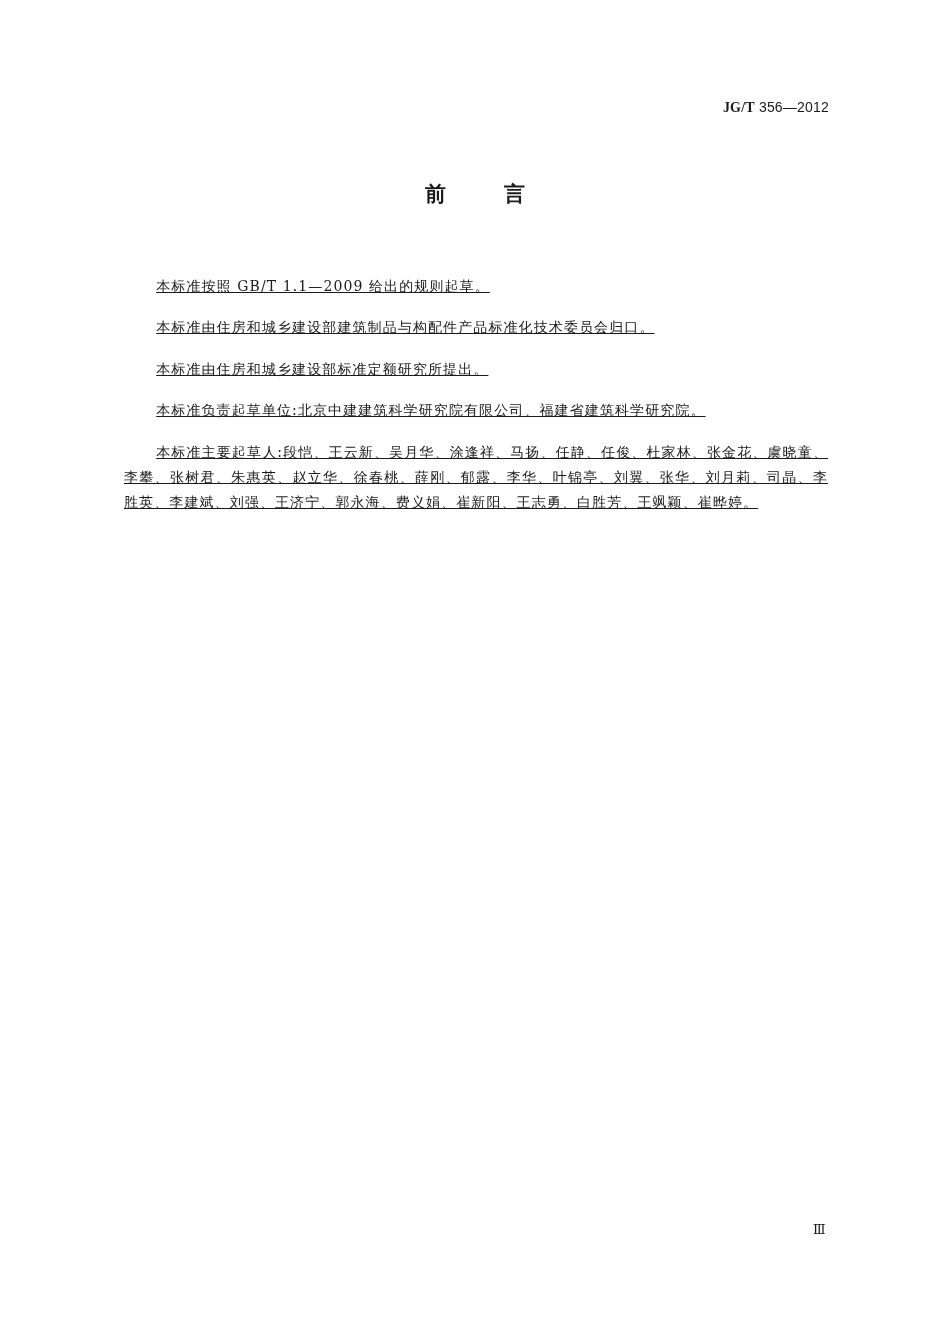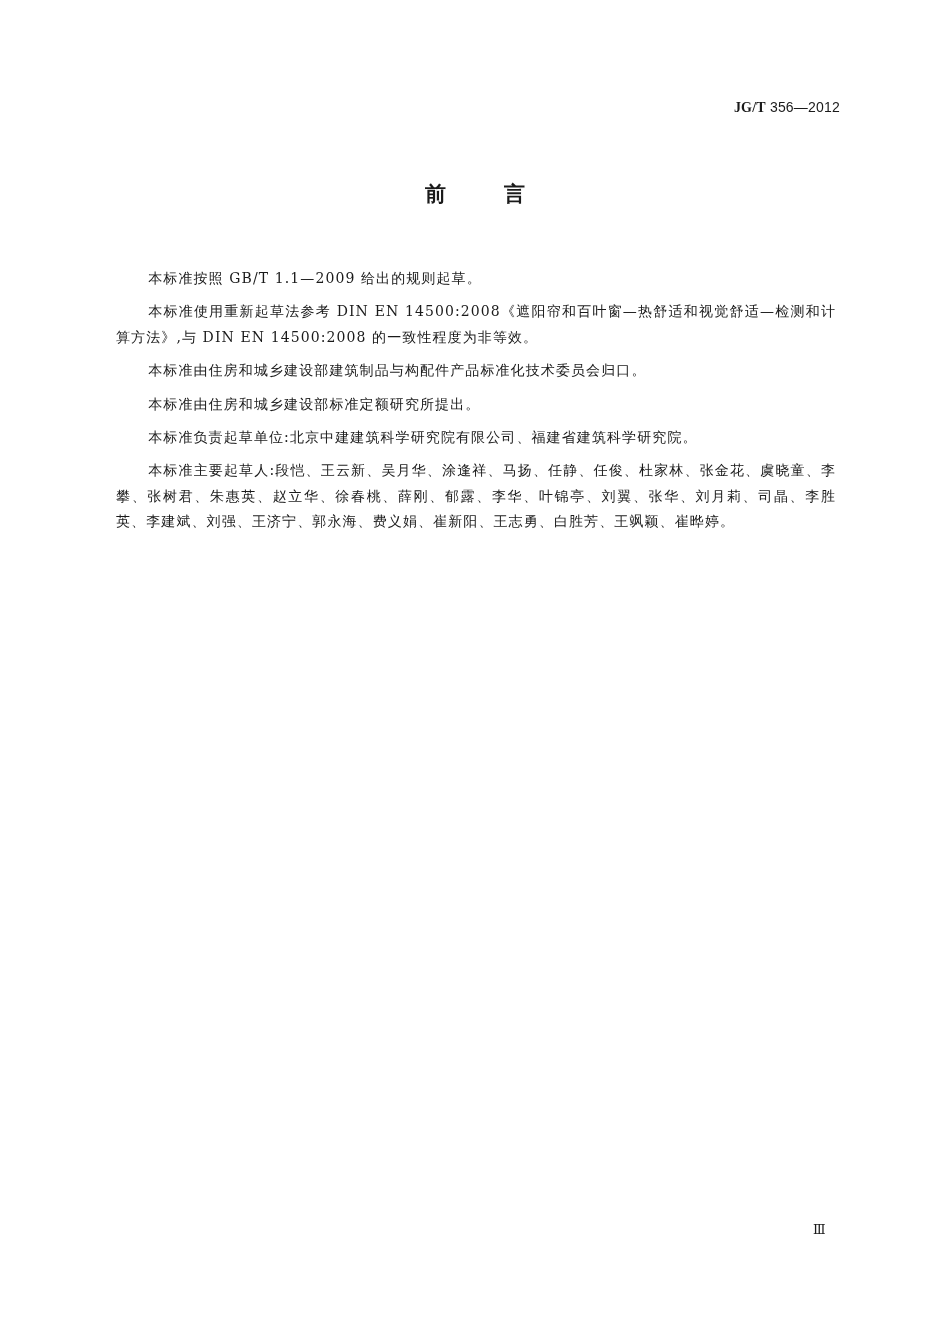--- a/index.html
+++ b/index.html
@@ -11,21 +11,21 @@
       width: 950px;
       height: 1344px;
       position: relative;
       overflow: hidden;
       font-family: "DejaVu Serif", "Liberation Serif", serif;
       color: #1a1a1a;
     }
     .std-code {
       position: absolute;
       top: 99px;
-      right: 110px;
+      right: 121px;
       font-size: 14px;
       font-family: "Liberation Sans", "DejaVu Sans", sans-serif;
       letter-spacing: 0.2px;
     }
     .std-code .prefix {
       font-family: "Liberation Serif", "DejaVu Serif", serif;
       font-weight: bold;
     }
     .title {
       position: absolute;
@@ -44,22 +44,23 @@
       position: absolute;
       top: 258px;
       left: 108px;
       width: 736px;
       font-size: 14px;
       line-height: 25.4px;
       text-align: justify;
       letter-spacing: 1.1px;
     }
     .body-text p {
-      margin: 8px;
+      margin: 16px;
       text-indent: 2.3em;
+      text-decoration: underline;
     }
     .page-num {
       position: absolute;
       top: 1222px;
       left: 813px;
       font-size: 13px;
       font-family: "Liberation Serif", "DejaVu Serif", serif;
     }
   </style>
 </head>
@@ -67,20 +68,19 @@
 
 <div class="std-code">
   <span class="prefix">JG/T</span>
   <span>356—2012</span>
 </div>
 
 <div class="title">前言</div>
 
 <div class="body-text">
   <p>本标准按照 GB/T 1.1—2009 给出的规则起草。</p>
-  <p>本标准使用重新起草法参考 DIN EN 14500:2008《遮阳帘和百叶窗—热舒适和视觉舒适—检测和计算方法》,与 DIN EN 14500:2008 的一致性程度为非等效。</p>
   <p>本标准由住房和城乡建设部建筑制品与构配件产品标准化技术委员会归口。</p>
   <p>本标准由住房和城乡建设部标准定额研究所提出。</p>
   <p>本标准负责起草单位:北京中建建筑科学研究院有限公司、福建省建筑科学研究院。</p>
   <p>本标准主要起草人:段恺、王云新、吴月华、涂逢祥、马扬、任静、任俊、杜家林、张金花、虞晓童、李攀、张树君、朱惠英、赵立华、徐春桃、薛刚、郁露、李华、叶锦亭、刘翼、张华、刘月莉、司晶、李胜英、李建斌、刘强、王济宁、郭永海、费义娟、崔新阳、王志勇、白胜芳、王飒颖、崔晔婷。</p>
 </div>
 
 <div class="page-num">Ⅲ</div>
 
 </body></html>

